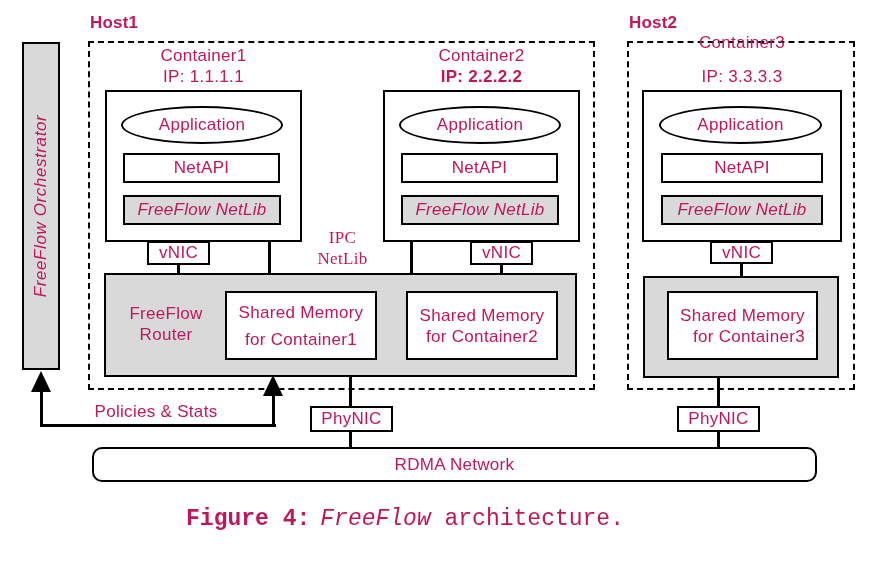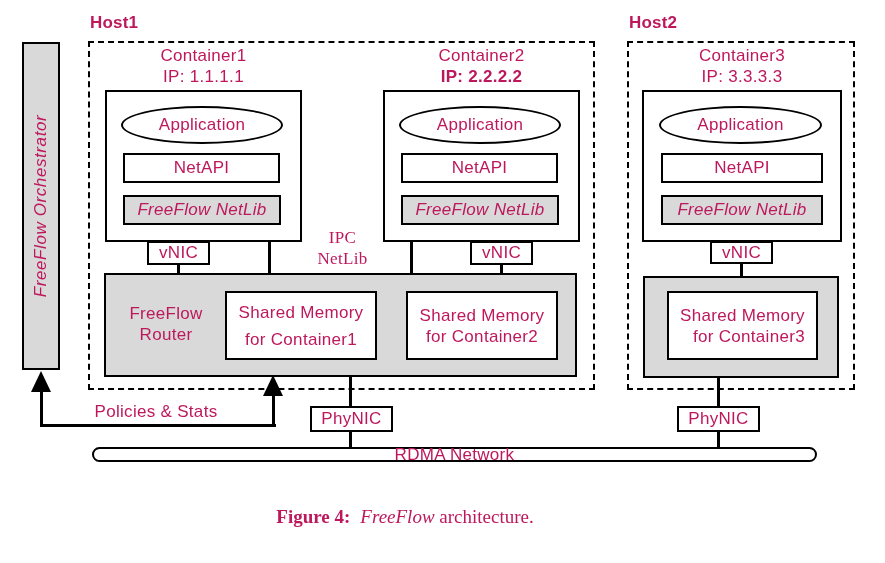--- a/index.html
+++ b/index.html
@@ -21,21 +21,21 @@
   .lbl { position:absolute; text-align:center; font-size:17px; letter-spacing:.3px; line-height:21px; }
   .host-label { position:absolute; font-size:17px; font-weight:bold; letter-spacing:.2px; }
   .two-line span { display:block; line-height:21px; }
   .arrowhead {
     position:absolute; width:0; height:0;
     border-left:10px solid transparent; border-right:10px solid transparent;
     border-bottom:21px solid #000;
   }
   .caption {
     position:absolute; left:0; top:505; width:810px; text-align:center;
-    font-family:Liberation Serif, serif; font-size:19px;
+    font-family:Liberation Mono, monospace; font-size:23px;
   }
   .caption .pfx { font-weight:bold; margin-right:10px; }
   .caption .emp { font-style:italic; }
 </style>
 </head>
 <body>
 
 <div id="stage">
 
   <div class="dashedbox" style="left:88px; top:41px; width:507px; height:349px;"></div>
@@ -115,21 +115,21 @@
       <span style="display:block; line-height:21px;">for Container2</span>
     </div>
   </div>
 
   <div class="line" style="left:349px; top:376px; width:3px; height:31px;"></div>
   <div class="box" style="left:310px; top:406px; width:83px; height:26px;">
     <span>PhyNIC</span>
   </div>
   <div class="line" style="left:349px; top:431px; width:3px; height:17px;"></div>
 
-  <div class="lbl" style="left:642px; top:45px; width:200px;">Container3</div>
+  <div class="lbl" style="left:642px; top:32px; width:200px;">Container3</div>
   <div class="lbl" style="left:642px; top:66px; width:200px;">IP: 3.3.3.3</div>
 
   <div class="line" style="left:740px; top:262px; width:3px; height:16px;"></div>
 
   <div class="box" style="left:642px; top:90px; width:200px; height:152px;"></div>
   <div class="box ellipse" style="left:659px; top:106px; width:163px; height:38px;">
     <span>Application</span>
   </div>
   <div class="box" style="left:661px; top:153px; width:162px; height:30px;">
     <span>NetAPI</span>
@@ -148,21 +148,21 @@
       <span style="display:block; line-height:21px;text-align:right;">for Container3</span>
     </div>
   </div>
 
   <div class="line" style="left:717px; top:377px; width:3px; height:30px;"></div>
   <div class="box" style="left:677px; top:406px; width:83px; height:26px;">
     <span>PhyNIC</span>
   </div>
   <div class="line" style="left:717px; top:431px; width:3px; height:17px;"></div>
 
-  <div class="box" style="left:92px; top:447px; width:725px; height:15px;border-radius:10px;">
+  <div class="box" style="left:92px; top:447px; width:725px; height:35px;border-radius:10px;">
     <span>RDMA Network</span>
   </div>
 
   <div class="caption" style="top:506px;">
     <span class="pfx">Figure 4:</span><span class="emp">FreeFlow</span>
     <span>architecture.</span>
   </div>
 
 </div>
 

